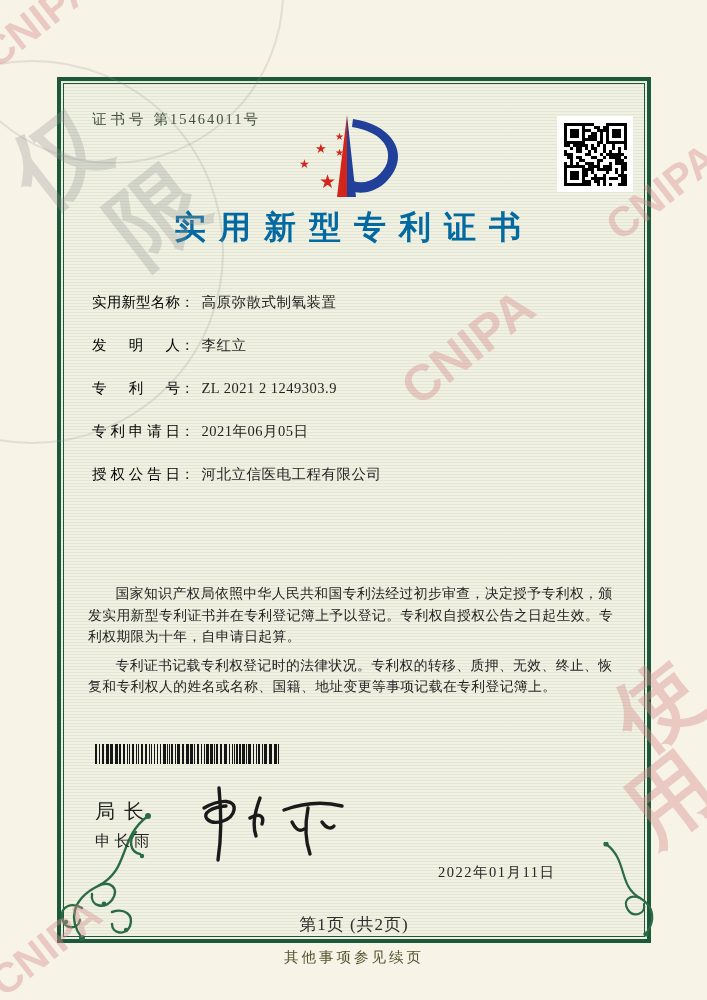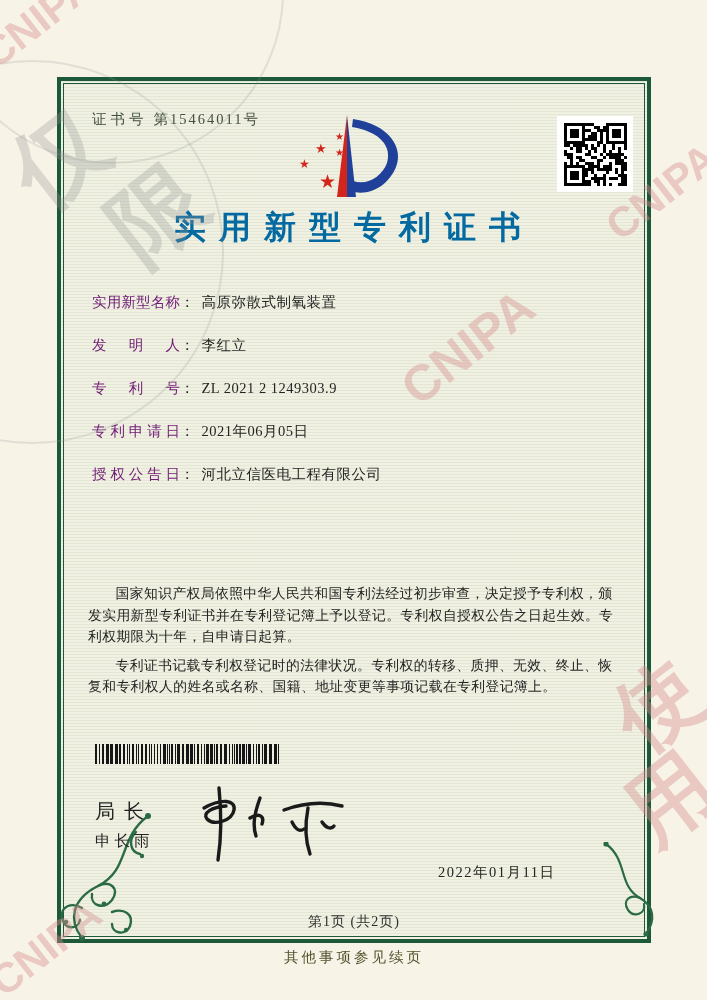--- a/index.html
+++ b/index.html
@@ -32,21 +32,21 @@
   .qrbox{position:absolute;left:557px;top:116px;width:76px;height:76px;background:#fff;z-index:3;}
   .qrbox svg{position:absolute;left:7px;top:7px;}
 
   .title{position:absolute;left:57px;top:206px;width:594px;z-index:3;text-align:center;
          font-size:32px;font-weight:bold;letter-spacing:13px;color:#0369a1;}
 
   
   .fields{position:absolute;left:92px;top:292px;width:530px;z-index:3;font-size:14.5px;}
   .frow{margin-bottom:22px;line-height:21px;white-space:nowrap;}
   .lab{display:inline-block;width:88px;text-align:justify;text-align-last:justify;
-       vertical-align:top;color:#701a75;}
+       vertical-align:top;color:#000000;}
   .colon{margin-right:7px;}
   .val{letter-spacing:0.5px;}
   .grant2{margin-left:24px;}
   .grant2 .lab2{margin-right:2px;}
 
   
   .paras{position:absolute;left:88px;top:583px;width:534px;z-index:3;}
   .paras p{margin:0 0 7px;font-size:13.8px;line-height:21.5px;text-indent:2em;
            letter-spacing:0.4px;color:#232323;}
 
@@ -55,21 +55,21 @@
   .barcode i{display:inline-block;height:100%;background:#151515;}
 
   
   .sig-title{position:absolute;left:95px;top:798px;z-index:3;font-size:20px;letter-spacing:9px;}
   .sig-name{position:absolute;left:95px;top:831px;z-index:3;font-size:15.5px;letter-spacing:4px;}
   .autograph{position:absolute;left:188px;top:778px;z-index:3;}
 
   .issue-date{position:absolute;left:438px;top:863px;z-index:3;font-size:14.5px;letter-spacing:1.5px;}
 
   .pagenum{position:absolute;left:57px;top:913px;width:594px;z-index:3;text-align:center;
-           font-size:14px;letter-spacing:1px;color:#2e2e2e;}
+           font-size:17px;letter-spacing:1px;color:#2e2e2e;}
 
   .footnote{position:absolute;left:57px;top:948px;width:594px;z-index:3;text-align:center;
             font-size:14.5px;letter-spacing:3px;color:#53532c;}
 
   
   .orn{position:absolute;z-index:2;}
   .orn-bl{left:52px;top:812px;}
   .orn-br{left:598px;top:842px;transform:scaleX(-1);}
 </style>
 </head>

